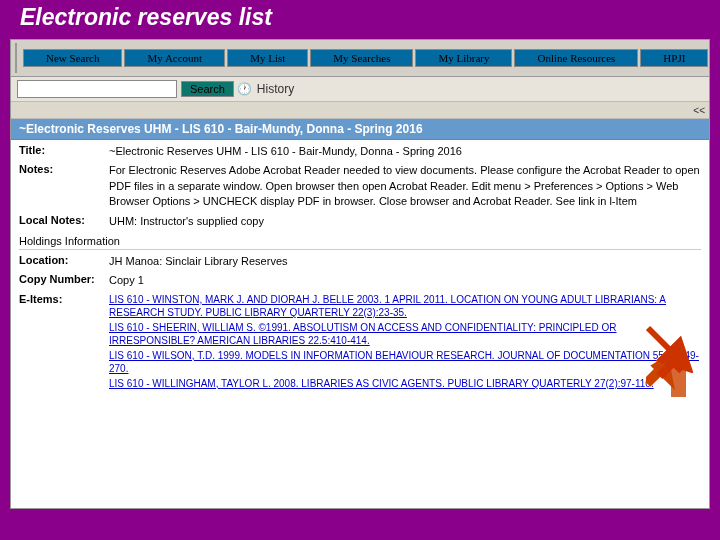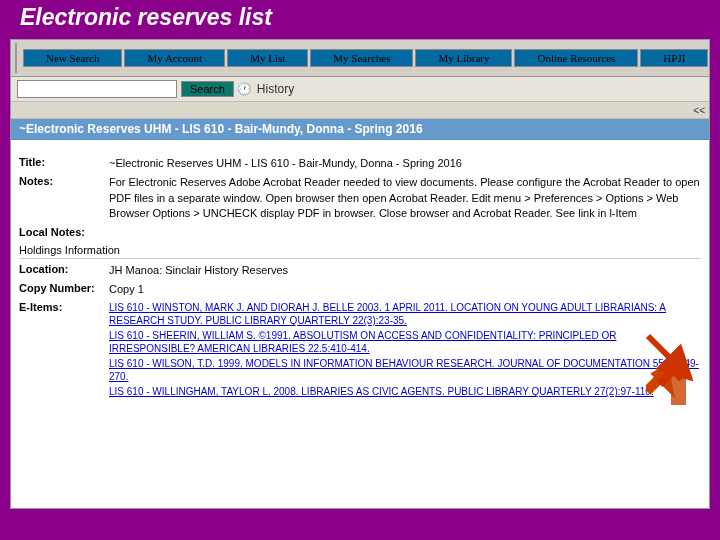--- a/index.html
+++ b/index.html
@@ -136,21 +136,21 @@
     .record-title {
       background: #6699cc;
       color: white;
       font-size: 12px;
       font-weight: bold;
       padding: 3px 8px;
       border-bottom: 1px solid #5588bb;
     }
 
     .record-body {
-      padding: 16px 8px;
+      padding: 4px 8px;
       font-size: 11px;
     }
 
     .record-row {
       display: flex;
       margin-bottom: 4px;
       align-items: flex-start;
     }
 
     .record-label {
@@ -233,27 +233,28 @@
         <span class="record-value">~Electronic Reserves UHM - LIS 610 - Bair-Mundy, Donna - Spring 2016</span>
       </div>
 
       <div class="record-row">
         <span class="record-label">Notes:</span>
         <span class="record-value">For Electronic Reserves Adobe Acrobat Reader needed to view documents. Please configure the Acrobat Reader to open PDF files in a separate window. Open browser then open Acrobat Reader. Edit menu &gt; Preferences &gt; Options &gt; Web Browser Options &gt; UNCHECK display PDF in browser. Close browser and Acrobat Reader. See link in l-Item</span>
       </div>
 
       <div class="record-row">
         <span class="record-label">Local Notes:</span>
+        <span class="record-value">UHM: Instructor's supplied copy</span>
       </div>
 
       <div class="section-header">Holdings Information</div>
 
       <div class="record-row">
         <span class="record-label">Location:</span>
-        <span class="record-value">JH Manoa: Sinclair History Reserves</span>
+        <span class="record-value">JH Manoa: Sinclair Library Reserves</span>
       </div>
 
       <div class="record-row">
         <span class="record-label">Copy Number:</span>
         <span class="record-value">Copy 1</span>
       </div>
 
       <div class="record-row" style="position:relative;">
         <span class="record-label">E-Items:</span>
         <div class="record-value">

